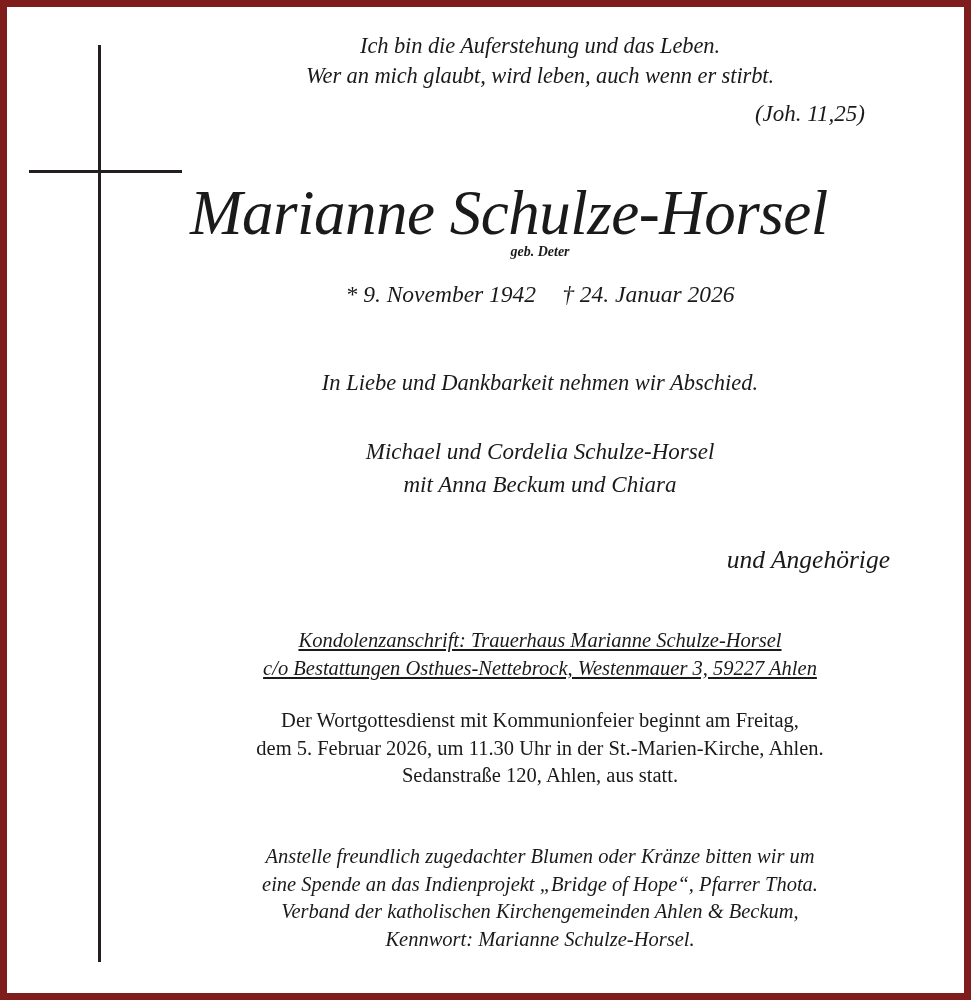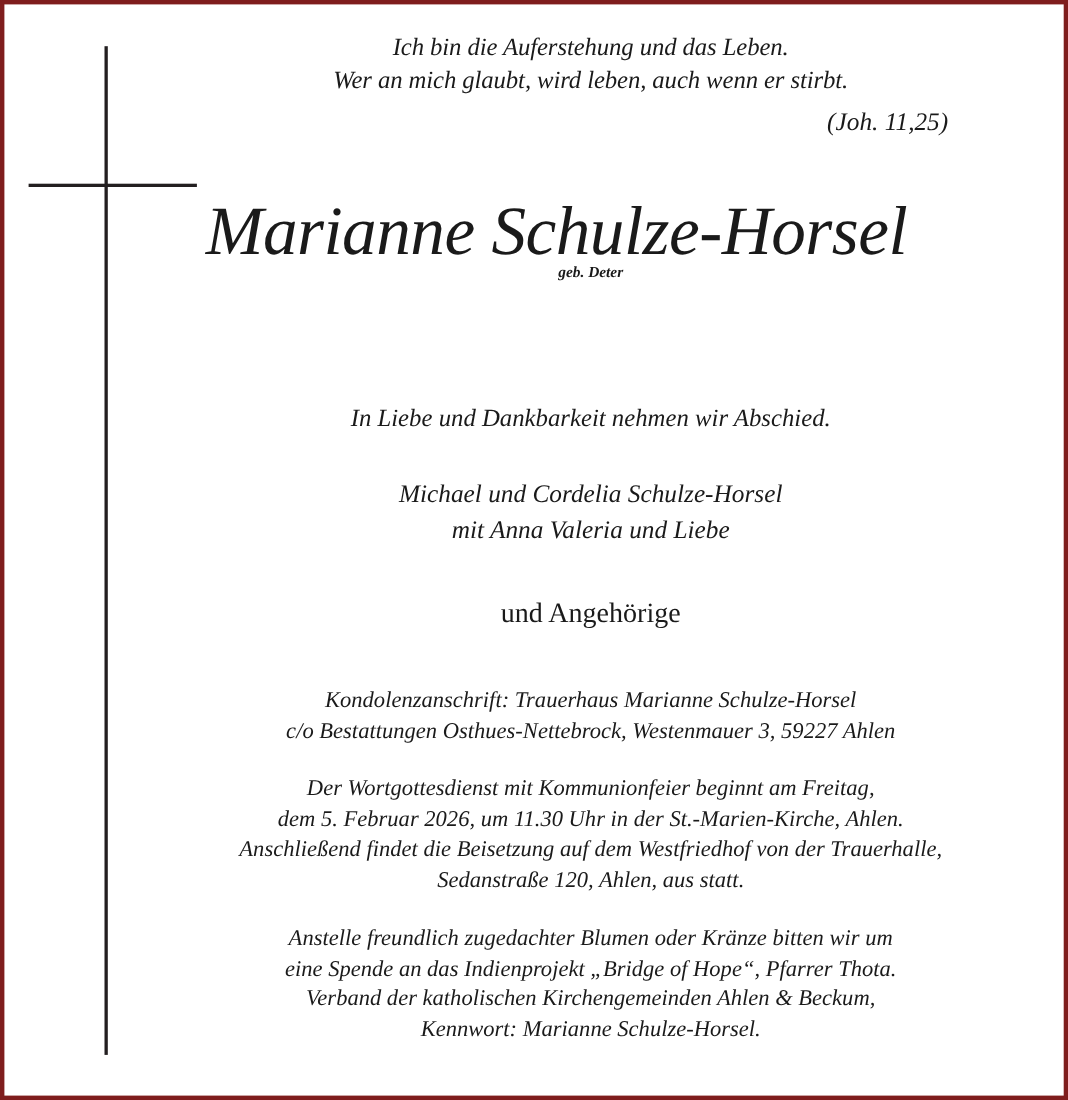--- a/index.html
+++ b/index.html
@@ -9,21 +9,21 @@
   }
   body {
     font-family: "Liberation Serif", "DejaVu Serif", serif;
   }
   .notice {
     position: relative;
     width: 971px;
     height: 1000px;
     box-sizing: border-box;
     background: #ffffff;
-    border: 4px solid #7f1d1d;
+    border: 7px solid #7f1d1d;
     overflow: hidden;
   }
   
   .cross-vertical {
     position: absolute;
     left: 91px;
     top: 38px;
     width: 3px;
     height: 917px;
     background: #231f20;
@@ -122,41 +122,42 @@
     text-align: center;
     font-style: italic;
     font-size: 23px;
     line-height: 33px;
   }
   .relatives {
     position: absolute;
     top: 536px;
     left: 0;
     width: 700px;
-    text-align: center;
+    text-align: right;
+    font-style: italic;
     font-size: 25.5px;
     line-height: 33px;
   }
   .condolence {
     position: absolute;
     top: 620px;
     left: 0;
     width: 700px;
     text-align: center;
     font-style: italic;
     font-size: 20.5px;
     line-height: 27.5px;
+    text-decoration: underline;
   }
   .service {
     position: absolute;
     top: 700px;
     left: 0;
     width: 700px;
     text-align: center;
-    font-style: italic;
     font-size: 20.5px;
     line-height: 27.5px;
   }
   .donation {
     position: absolute;
     top: 836px;
     left: 0;
     width: 700px;
     text-align: center;
     font-style: italic;
@@ -182,39 +183,41 @@
       <span class="line">Ich bin die Auferstehung und das Leben.</span>
       <span class="line">Wer an mich glaubt, wird leben, auch wenn er stirbt.</span>
     </div>
 
     <div class="scripture-ref">(Joh. 11,25)</div>
 
     <div class="deceased-name">Marianne Schulze-Horsel</div>
 
     <div class="maiden-name">geb. Deter</div>
 
+    <div class="life-dates">
+      <span>* 9. November 1942</span><span class="sep"></span><span>† 24. Januar 2026</span>
+    </div>
 
     <div class="farewell">In Liebe und Dankbarkeit nehmen wir Abschied.</div>
 
     <div class="survivors">
       <span class="line">Michael und Cordelia Schulze-Horsel</span>
-      <span class="line">mit Anna Valeria und Liebe</span>
+      <span class="line">mit Anna Beckum und Chiara</span>
     </div>
 
     <div class="relatives">und Angehörige</div>
 
     <div class="condolence">
       <span class="line">Kondolenzanschrift: Trauerhaus Marianne Schulze-Horsel</span>
       <span class="line">c/o Bestattungen Osthues-Nettebrock, Westenmauer 3, 59227 Ahlen</span>
     </div>
 
     <div class="service">
       <span class="line">Der Wortgottesdienst mit Kommunionfeier beginnt am Freitag,</span>
       <span class="line">dem 5. Februar 2026, um 11.30 Uhr in der St.-Marien-Kirche, Ahlen.</span>
-      <span class="line">Anschließend findet die Beisetzung auf dem Westfriedhof von der Trauerhalle,</span>
       <span class="line">Sedanstraße 120, Ahlen, aus statt.</span>
     </div>
 
     <div class="donation">
       <span class="line">Anstelle freundlich zugedachter Blumen oder Kränze bitten wir um</span>
       <span class="line">eine Spende an das Indienprojekt „Bridge of Hope“, Pfarrer Thota.</span>
       <span class="line">Verband der katholischen Kirchengemeinden Ahlen &amp; Beckum,</span>
       <span class="line">Kennwort: Marianne Schulze-Horsel.</span>
     </div>
 

